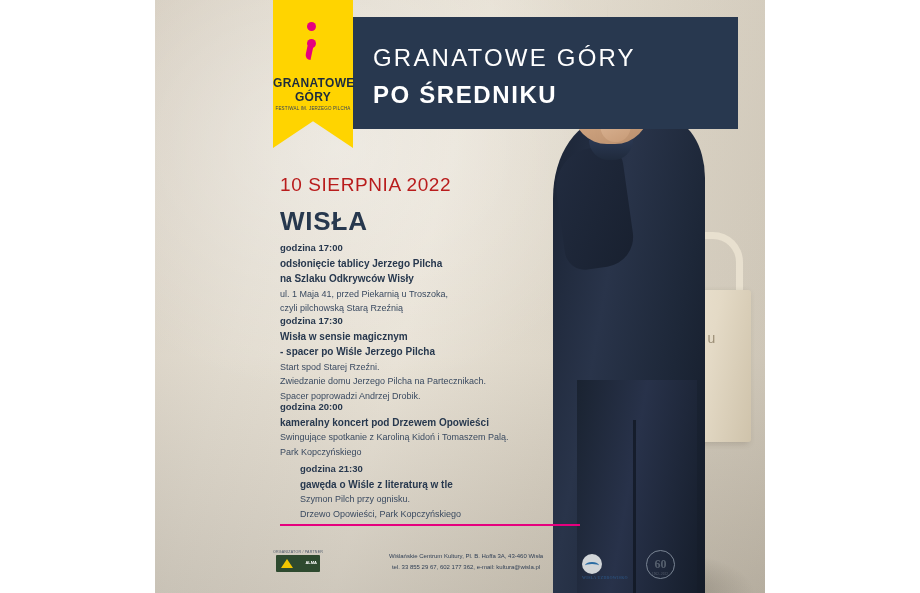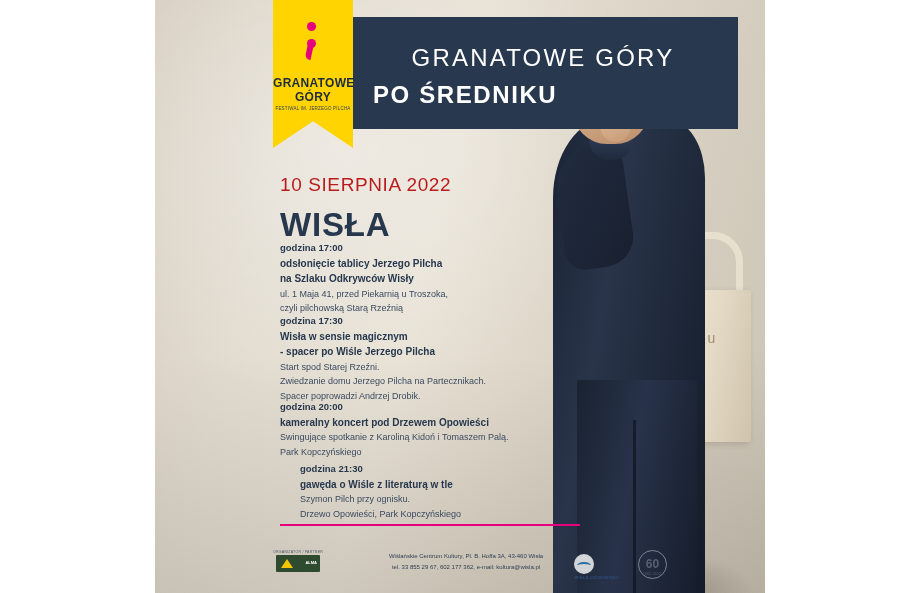--- a/index.html
+++ b/index.html
@@ -66,21 +66,20 @@
   .header-title {
     position: absolute;
     left: 218px;
     top: 46px;
     width: 340px;
     color: #ffffff;
     font-size: 24px;
     letter-spacing: 2.2px;
     font-weight: 400;
     line-height: 1;
-    text-align: center;
   }
   .header-subtitle {
     position: absolute;
     left: 218px;
     top: 83px;
     width: 340px;
     color: #ffffff;
     font-size: 24px;
     letter-spacing: 1.6px;
     font-weight: 700;
@@ -162,21 +161,21 @@
     top: 174px;
     color: #b91c1c;
     font-size: 19px;
     letter-spacing: 0.6px;
   }
   .city-line {
     position: absolute;
     left: 125px;
     top: 206px;
     color: #27384e;
-    font-size: 33px;
+    font-size: 26px;
     font-weight: 700;
     letter-spacing: 0.8px;
   }
 
   .event {
     position: absolute;
     left: 125px;
     width: 300px;
     color: #2b3a50;
   }
@@ -267,24 +266,25 @@
     left: 88px;
     top: 3px;
     width: 220px;
     text-align: center;
     font-size: 6px;
     color: #2f3e54;
     line-height: 1.75;
   }
   .footer-badges {
     position: absolute;
-    left: 306px;
+    left: 314px;
     top: 0px;
     width: 110px;
     height: 32px;
+    font-family: Liberation Serif, serif;
   }
   .badge-wisla {
     position: absolute;
     left: 0;
     top: 6px;
     width: 46px;
     height: 20px;
   }
   .badge-wisla-circle {
     position: absolute;

